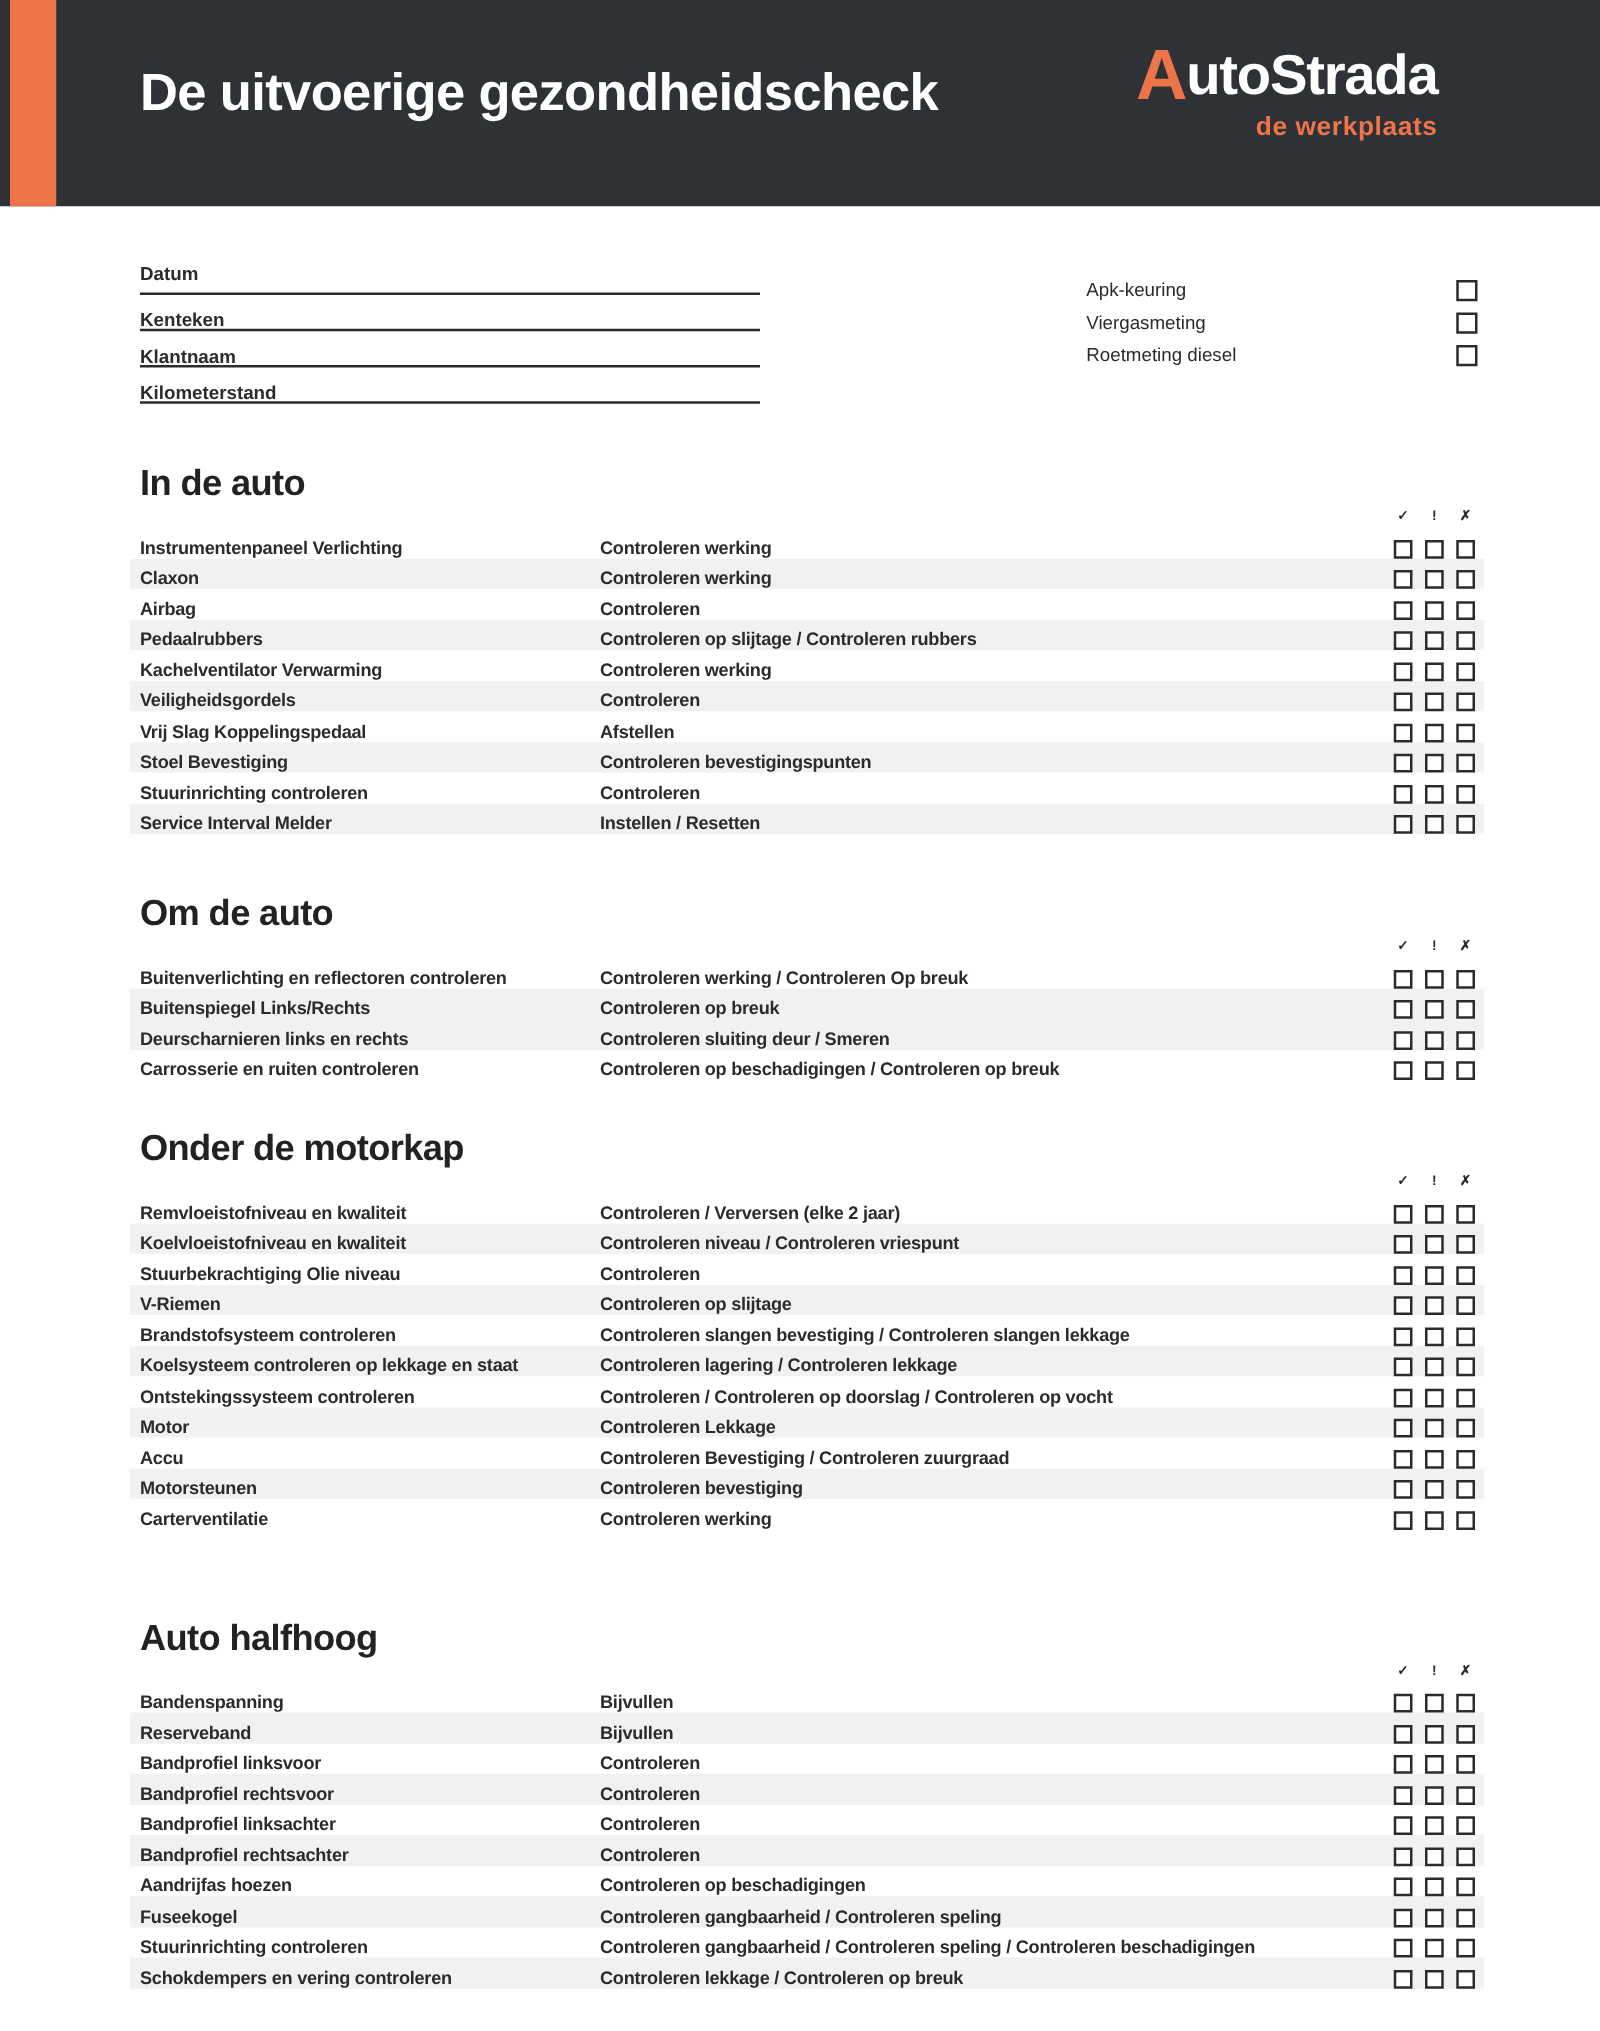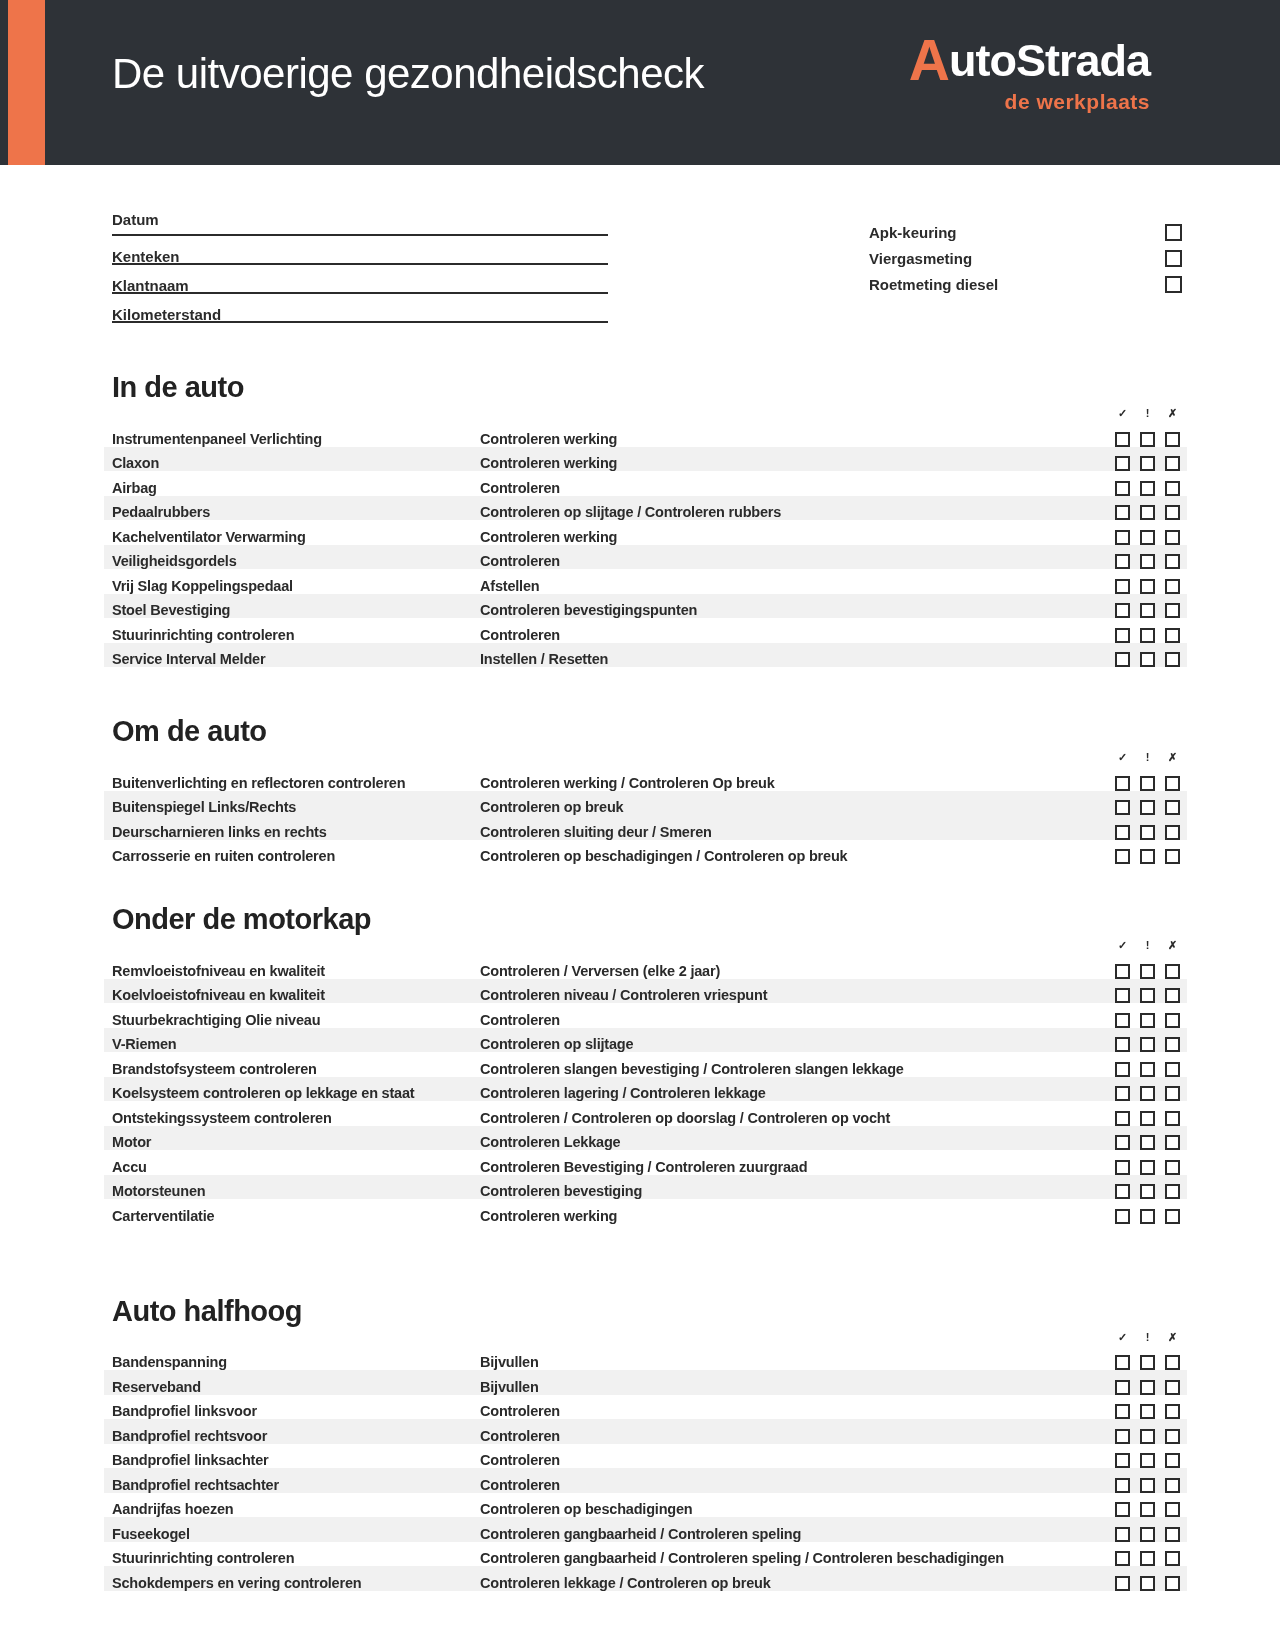--- a/index.html
+++ b/index.html
@@ -8,36 +8,36 @@
     --row-alt:#F1F1F1;
     --ink:#2B2B2B;
   }
   *{box-sizing:border-box;}
   body{margin:0;background:#fff;color:var(--ink);font-family:"Liberation Sans",sans-serif;}
   .page{width:1280px;height:1625px;margin:0 auto;background:#fff;overflow:hidden;}
 
   
   .hdr{position:relative;height:165px;background:var(--header-bg);}
   .stripe{position:absolute;left:8px;top:0;width:37px;height:165px;background:var(--accent);}
-  .page-title{position:absolute;left:112px;top:50px;color:#fff;font-size:42px;font-weight:normal;letter-spacing:-0.5px;white-space:nowrap;}
+  .page-title{position:absolute;left:112px;top:50px;color:#fff;font-size:42px;font-weight:bold;letter-spacing:-0.5px;white-space:nowrap;}
   .logo{position:absolute;right:130px;top:32px;text-align:right;line-height:1;}
   .logo-main{color:#fff;font-size:45px;font-weight:bold;letter-spacing:-1px;white-space:nowrap;}
   .logo-a{color:var(--accent);font-size:57px;vertical-align:-4px;}
   .logo-sub{color:var(--accent);font-size:21px;font-weight:bold;margin-top:2px;letter-spacing:0.5px;}
 
   
   .info{position:relative;margin-top:40px;height:122px;}
   .fields{position:absolute;left:112px;top:4px;width:496px;}
   .field{height:27px;border-bottom:2px solid var(--ink);margin-bottom:0;}
   .field+.field{height:29px;}
   .field-label{display:inline-block;padding-top:2px;font-size:15px;font-weight:bold;}
   .field+.field .field-label{padding-top:12px;}
   .extras{position:absolute;left:869px;top:14px;width:313px;}
   .extra-row{height:26px;display:flex;justify-content:space-between;align-items:center;}
-  .extra-label{font-size:15px;font-weight:bold;}
+  .extra-label{font-size:15px;font-weight:normal;}
 
   
   .cb{display:inline-block;width:15px;height:15px;border:2px solid var(--ink);background:#fff;}
   .cb.big{width:17px;height:17px;}
 
   
   .check-section{margin-left:104px;margin-right:93px;}
   .s1{margin-top:45px;}
   .s2{margin-top:49px;}
   .s3{margin-top:40px;}

